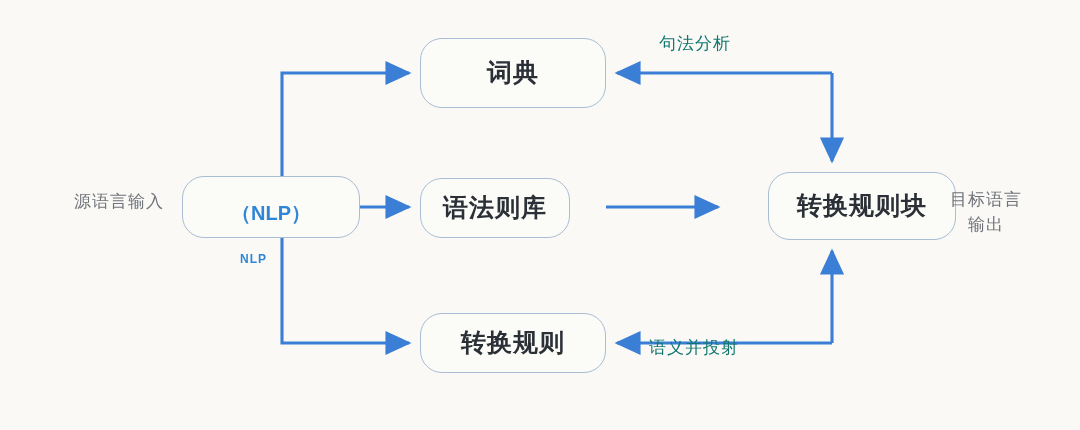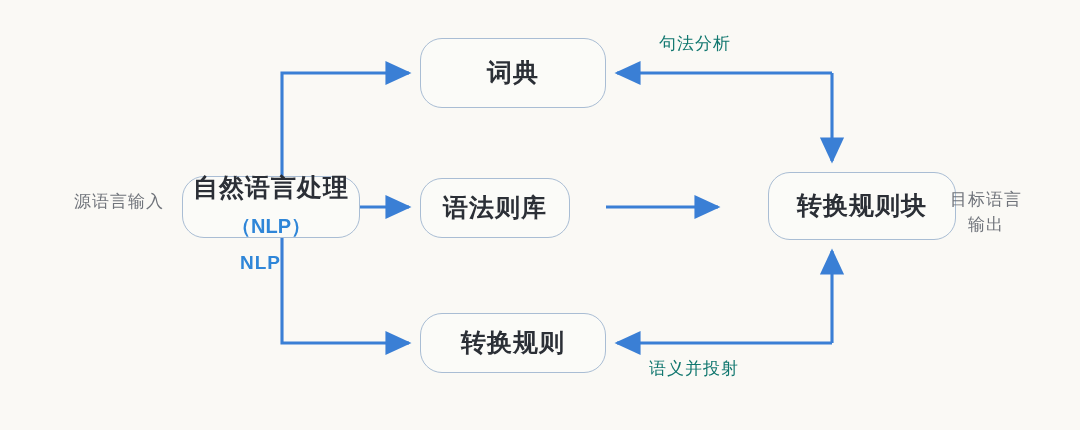--- a/index.html
+++ b/index.html
@@ -46,27 +46,27 @@
   #label-source{left:54px;top:190px;width:130px;}
   #label-target{left:934px;top:188px;width:104px;}
 
   .edge-label{
     position:absolute;
     color:#0f766e;
     font-size:17px;
     letter-spacing:1px;
   }
   #label-syntax{left:659px;top:32px;}
-  #label-semantic{left:649px;top:357px;}
+  #label-semantic{left:649px;top:336px;}
 
   #label-nlp-edge{
     position:absolute;
     left:240px;top:252px;
     color:#2f86d8;
-    font-size:19px;
+    font-size:12px;
     font-weight:700;
     letter-spacing:1px;
   }
 </style>
 </head>
 <body>
 
 <div id="stage">
 
   <svg id="wires" viewBox="0 0 1080 430">
@@ -94,21 +94,20 @@
 
   <div class="node" id="node-grammar">
     <span class="title">语法则库</span>
   </div>
 
   <div class="node" id="node-transrule">
     <span class="title">转换规则</span>
   </div>
 
   <div class="node" id="node-nlp">
-    <span class="title">自然语言处理</span>
     <span class="sub">（NLP）</span>
   </div>
 
   <div class="node" id="node-transblock">
     <span class="title">转换规则块</span>
   </div>
 
   <div class="side-label" id="label-target">
     <div>目标语言</div>
     <div>输出</div>

